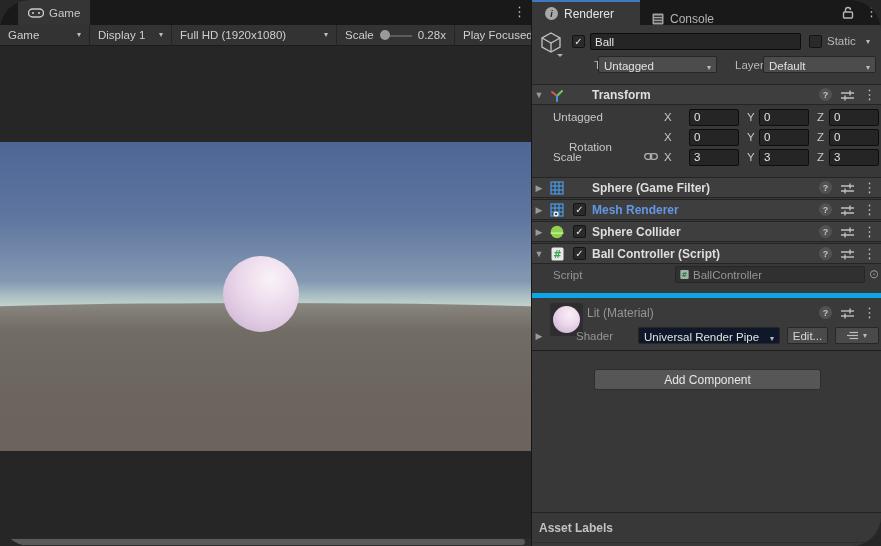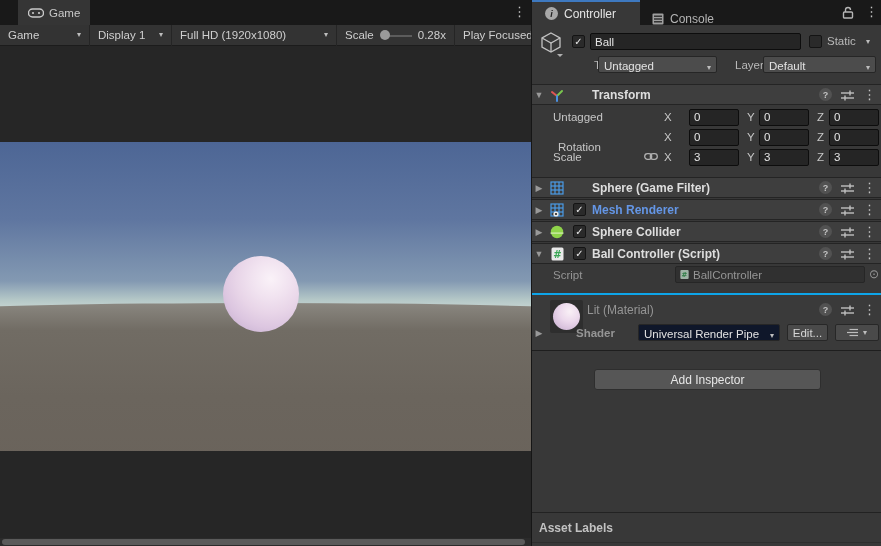--- a/index.html
+++ b/index.html
@@ -1,19 +1,19 @@
 <!DOCTYPE html>
 <html><head>
 <meta charset="utf-8">
 <style>
   html,body{margin:0;padding:0;background:#262626;}
   *{box-sizing:border-box;}
   #root{position:relative;width:881px;height:546px;overflow:hidden;
         font-family:"Liberation Sans", sans-serif;font-size:11.5px;color:#d2d2d2;
-        background:#383838;-webkit-font-smoothing:antialiased;}
+        background:#383838;border-radius:30px;-webkit-font-smoothing:antialiased;}
   .abs{position:absolute;}
   .row{display:flex;align-items:center;}
 
   
   #game-panel{left:0;top:0;width:531px;height:546px;background:#262626;overflow:hidden;}
   .tabstrip{height:25px;background:#191919;width:100%;}
   .tab{height:25px;display:flex;align-items:center;gap:5px;padding:0 10px;color:#c9c9c9;}
   .tab.active{background:#353535;}
   #game-toolbar{left:0;top:25px;width:531px;height:21px;background:#333333;
                 border-bottom:1px solid #1c1c1c;display:flex;align-items:center;color:#cfcfcf;}
@@ -120,21 +120,21 @@
     <div id="hscroll" class="abs">
       <div id="hscroll-thumb" class="abs"></div>
     </div>
   </div>
 
   <div id="inspector" class="abs">
 
     <div id="insp-tabs">
       <div id="tab-inspector">
         <span style="width:13px;height:13px;border-radius:50%;background:#a8a8a8;color:#232323;font-size:9px;font-weight:bold;display:flex;align-items:center;justify-content:center;font-style:italic;">i</span>
-        <span style="font-size:12px;">Controller</span>
+        <span style="font-size:12px;">Renderer</span>
       </div>
       <div id="tab-console">
         <span>
           <svg width="12" height="12" viewBox="0 0 12 12">
             <rect x="0.5" y="0.5" width="11" height="11" rx="1" fill="#9f9f9f"></rect>
             <rect x="2" y="2.5" width="8" height="1.4" fill="#2a2a2a"></rect>
             <rect x="2" y="5.3" width="8" height="1.4" fill="#2a2a2a"></rect>
             <rect x="2" y="8.1" width="8" height="1.4" fill="#2a2a2a"></rect>
           </svg>
         </span>
@@ -211,21 +211,21 @@
     <div class="abs row" style="left:0;top:108px;width:350px;height:18px;">
       <span class="abs axis-label" style="left:21px;">Untagged</span>
       <span class="abs axis-label" style="left:132px;">X</span>
       <input class="abs fieldbox num-field" style="left: 157px;" value="0">
       <span class="abs axis-label" style="left:215px;">Y</span>
       <input class="abs fieldbox num-field" style="left: 227px;" value="0">
       <span class="abs axis-label" style="left:285px;">Z</span>
       <input class="abs fieldbox num-field" style="left: 297px;" value="0">
     </div>
     <div class="abs row" style="left:0;top:128px;width:350px;height:18px;">
-      <span class="abs axis-label" style="left:26px;margin-top:20px;">Rotation</span>
+      <span class="abs axis-label" style="left:37px;margin-top:20px;">Rotation</span>
       <span class="abs axis-label" style="left:132px;">X</span>
       <input class="abs fieldbox num-field" style="left: 157px;" value="0">
       <span class="abs axis-label" style="left:215px;">Y</span>
       <input class="abs fieldbox num-field" style="left: 227px;" value="0">
       <span class="abs axis-label" style="left:285px;">Z</span>
       <input class="abs fieldbox num-field" style="left: 297px;" value="0">
     </div>
     <div class="abs row" style="left:0;top:148px;width:350px;height:18px;">
       <span class="abs axis-label" style="left:21px;">Scale</span>
       <span class="abs" style="left:112px;top:3px;">
@@ -372,41 +372,41 @@
           <svg width="9" height="11" viewBox="0 0 13 14">
             <rect x="0.5" y="0.5" width="12" height="13" rx="1.5" fill="#9fb3a6"></rect>
             <text x="6.5" y="10.5" font-size="10" font-weight="bold" fill="#2f7d46" text-anchor="middle" font-family="DejaVu Sans, sans-serif">#</text>
           </svg>
         </span>
         <span class="grey">BallController</span>
       </div>
       <span class="abs grey" style="left:337px;top:1px;font-size:12px;">⊙</span>
     </div>
 
-    <div class="abs" style="left:0;top:293px;width:350px;height:58px;background:#3a3a3a;border-top:2px solid #0ea5e9;border-bottom:1px solid #1e1e1e;">
+    <div class="abs" style="left:0;top:293px;width:350px;height:58px;background:#3a3a3a;border-top:5px solid #0ea5e9;border-bottom:1px solid #1e1e1e;">
       <div class="abs" style="left:18px;top:5px;width:33px;height:33px;background:#2e2e2e;border-radius:2px;overflow:hidden;">
         <div style="position:absolute;left:3px;top:3px;width:27px;height:27px;border-radius:50%;background:radial-gradient(circle at 62% 32%,#f9f0f6 0%,#ecd9ec 40%,#d9c2dd 70%,#b9a3c5 100%);"></div>
       </div>
       <span class="abs grey" style="left:55px;top:8px;font-size:12px;">Lit (Material)</span>
       <span class="hicons" style="top:8px;">
         <span class="helpdot">?</span>
         <span>
           <svg width="13" height="12" viewBox="0 0 13 12">
               <g stroke="#c0c0c0" stroke-width="1.4">
             <line x1="0" y1="4" x2="13" y2="4"></line>
                 <line x1="9" y1="1.5" x2="9" y2="6.5"></line>
             <line x1="0" y1="9" x2="13" y2="9"></line>
                 <line x1="4" y1="6.5" x2="4" y2="11.5"></line>
           </g>
             </svg>
         </span>
         <span class="kebab">⋮</span>
       </span>
       <span class="abs foldout" style="left:0px;top:33px;">▶</span>
-      <span class="abs grey" style="left:44px;top:32px;font-weight:bold;">Shader</span>
+      <span class="abs grey" style="left:44px;top:32px;">Shader</span>
       <div class="abs dropdown" style="left:106px;top:29px;width:142px;background:#0f172a;">
         <span style="overflow:hidden;white-space:nowrap;">Universal Render Pipe</span>
         <span class="dd-arrow">▾</span>
       </div>
       <div class="abs btn" style="left:255px;top:29px;width:41px;">
         <span>Edit...</span>
       </div>
       <div class="abs btn" style="left:303px;top:29px;width:44px;gap:5px;">
         <span>
           <svg width="11" height="9" viewBox="0 0 11 9">
@@ -415,20 +415,20 @@
                 <line x1="0" y1="4.5" x2="11" y2="4.5"></line>
                 <line x1="2.5" y1="7.5" x2="11" y2="7.5"></line>
           </g>
             </svg>
         </span>
         <span class="dd-arrow">▾</span>
       </div>
     </div>
 
     <div class="abs" id="add-component">
-      <span>Add Inspector</span>
+      <span>Add Component</span>
     </div>
 
     <div class="abs" id="asset-labels">
       <span>Asset Labels</span>
     </div>
   </div>
 </div>
 
 </body></html>

